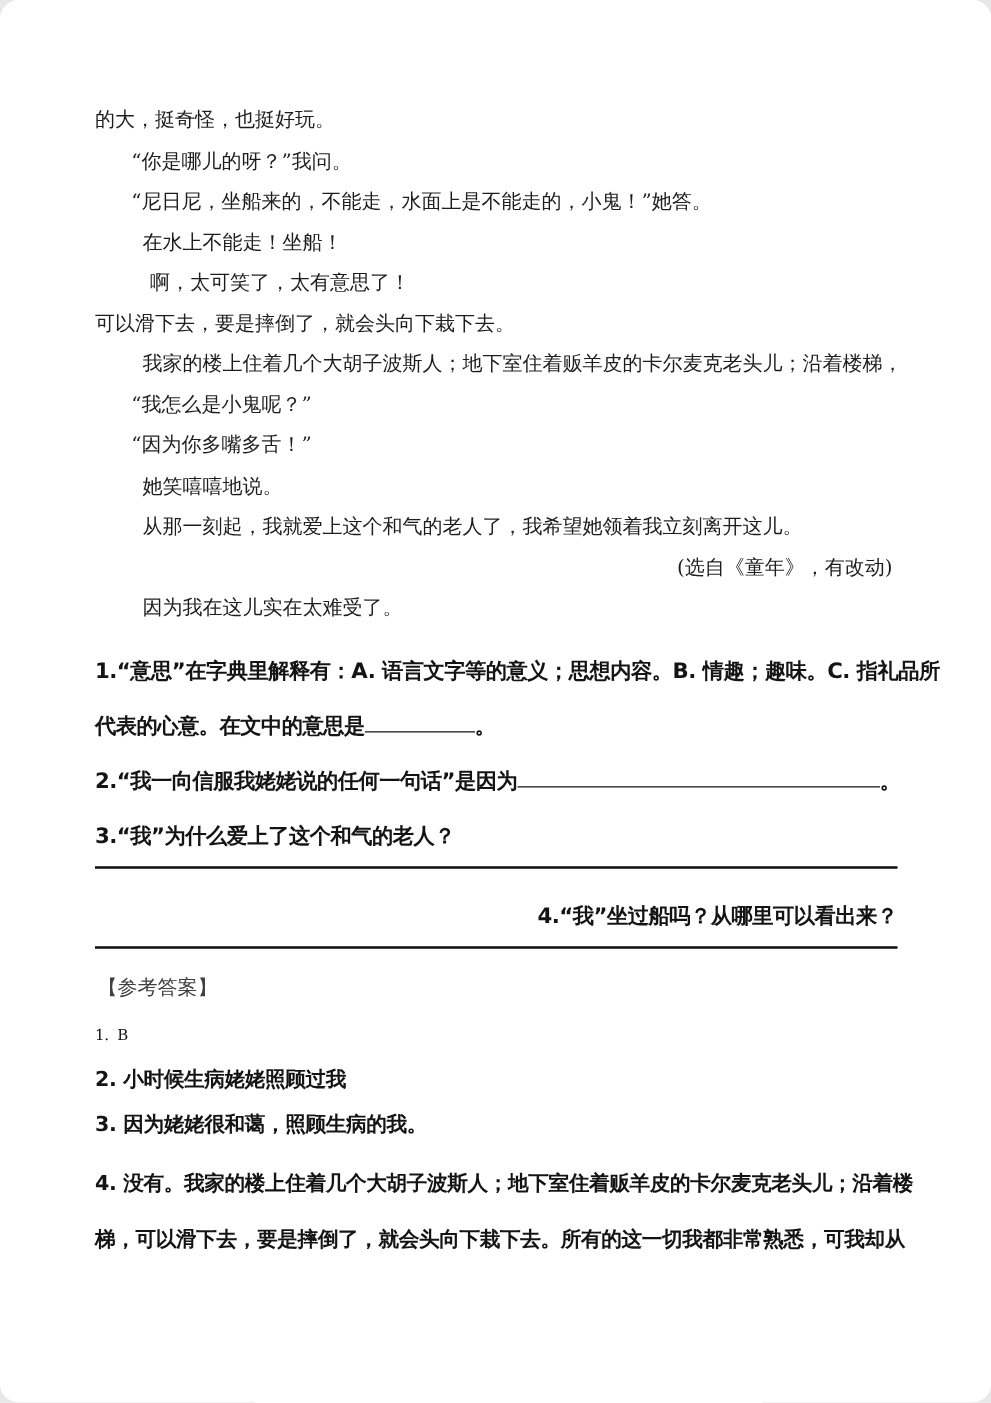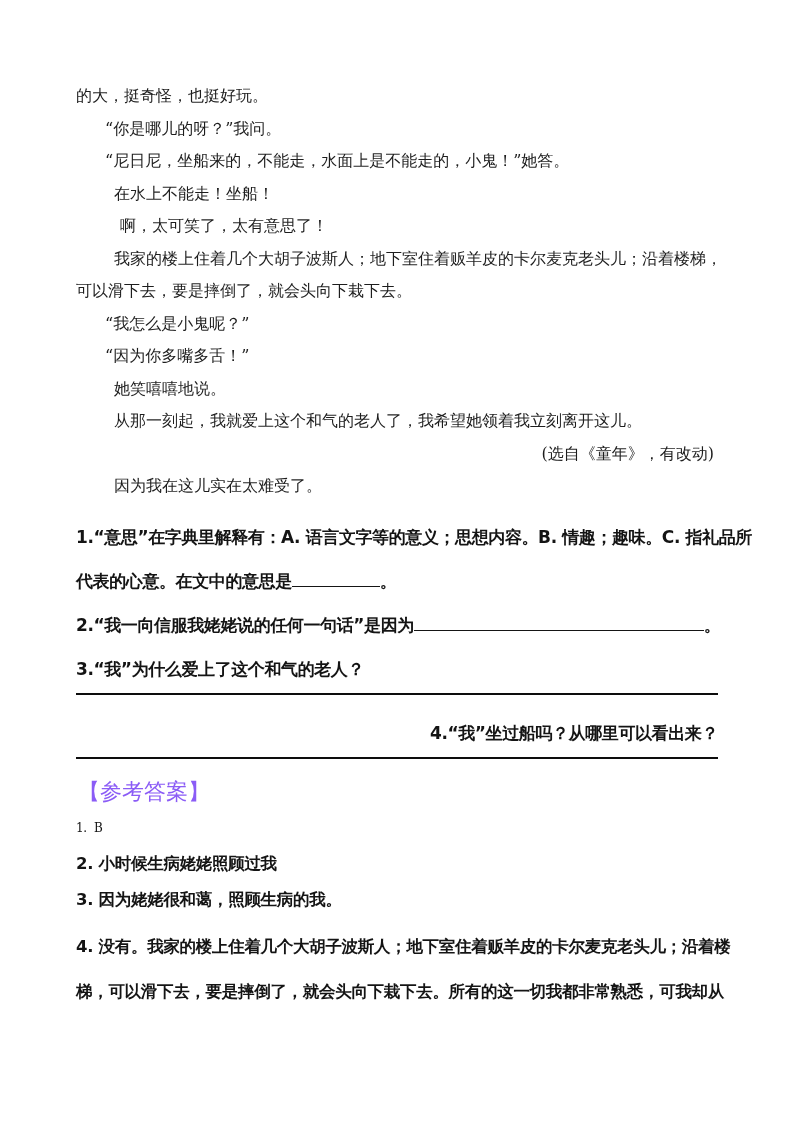--- a/index.html
+++ b/index.html
@@ -6,20 +6,21 @@
   .page {
     position: relative;
     width: 793px;
     height: 1122px;
     margin: 0 auto;
     background: #ffffff;
     box-sizing: border-box;
     padding: 80px 75px 0 76px;
     overflow: hidden;
     font-family: "Liberation Serif", serif;
+    border-radius: 15px;
   }
   
   .pl {
     margin: 0;
     font-family: "DejaVu Serif", serif;
     font-size: 16px;
     line-height: 32.5px;
     color: #1d1d1d;
     white-space: nowrap;
   }
@@ -53,24 +54,24 @@
     height: 0;
     border: 0;
     border-top: 2px solid #0d0d0d;
     margin: 2px 0 0 0;
   }
   .q4 { margin-top: 16px; text-align: right; }
 
   
   .ans-h {
     margin: 14px 0 0 2px;
-    font-family: Liberation Sans, sans-serif;
-    font-size: 22px;
+    font-family: Liberation Mono, monospace;
+    font-size: 16px;
     line-height: 37px;
-    color: #8b5cf6;
+    color: #404040;
   }
   .ans {
     margin: 0;
     font-family: "DejaVu Sans", sans-serif;
     font-weight: 600;
     font-size: 16.5px;
     letter-spacing: -0.3px;
     line-height: 36px;
     color: #141414;
     white-space: nowrap;
@@ -88,22 +89,22 @@
 <body>
 
 <div class="page">
 
   <div class="passage">
     <p class="pl in0">的大，挺奇怪，也挺好玩。</p>
     <p class="pl inq">“你是哪儿的呀？”我问。</p>
     <p class="pl inq">“尼日尼，坐船来的，不能走，水面上是不能走的，小鬼！”她答。</p>
     <p class="pl in2">在水上不能走！坐船！</p>
     <p class="pl in25">啊，太可笑了，太有意思了！</p>
+    <p class="pl in0">可以滑下去，要是摔倒了，就会头向下栽下去。</p>
     <p class="pl in2">我家的楼上住着几个大胡子波斯人；地下室住着贩羊皮的卡尔麦克老头儿；沿着楼梯，</p>
-    <p class="pl in0">可以滑下去，要是摔倒了，就会头向下栽下去。</p>
     <p class="pl inq">“我怎么是小鬼呢？”</p>
     <p class="pl inq">“因为你多嘴多舌！”</p>
     <p class="pl in2">她笑嘻嘻地说。</p>
     <p class="pl in2">从那一刻起，我就爱上这个和气的老人了，我希望她领着我立刻离开这儿。</p>
     <p class="pl src">(选自《童年》，有改动)</p>
     <p class="pl in2">因为我在这儿实在太难受了。</p>
   </div>
 
   <div class="questions">
     <p class="q">1.“意思”在字典里解释有：A. 语言文字等的意义；思想内容。B. 情趣；趣味。C. 指礼品所</p>

